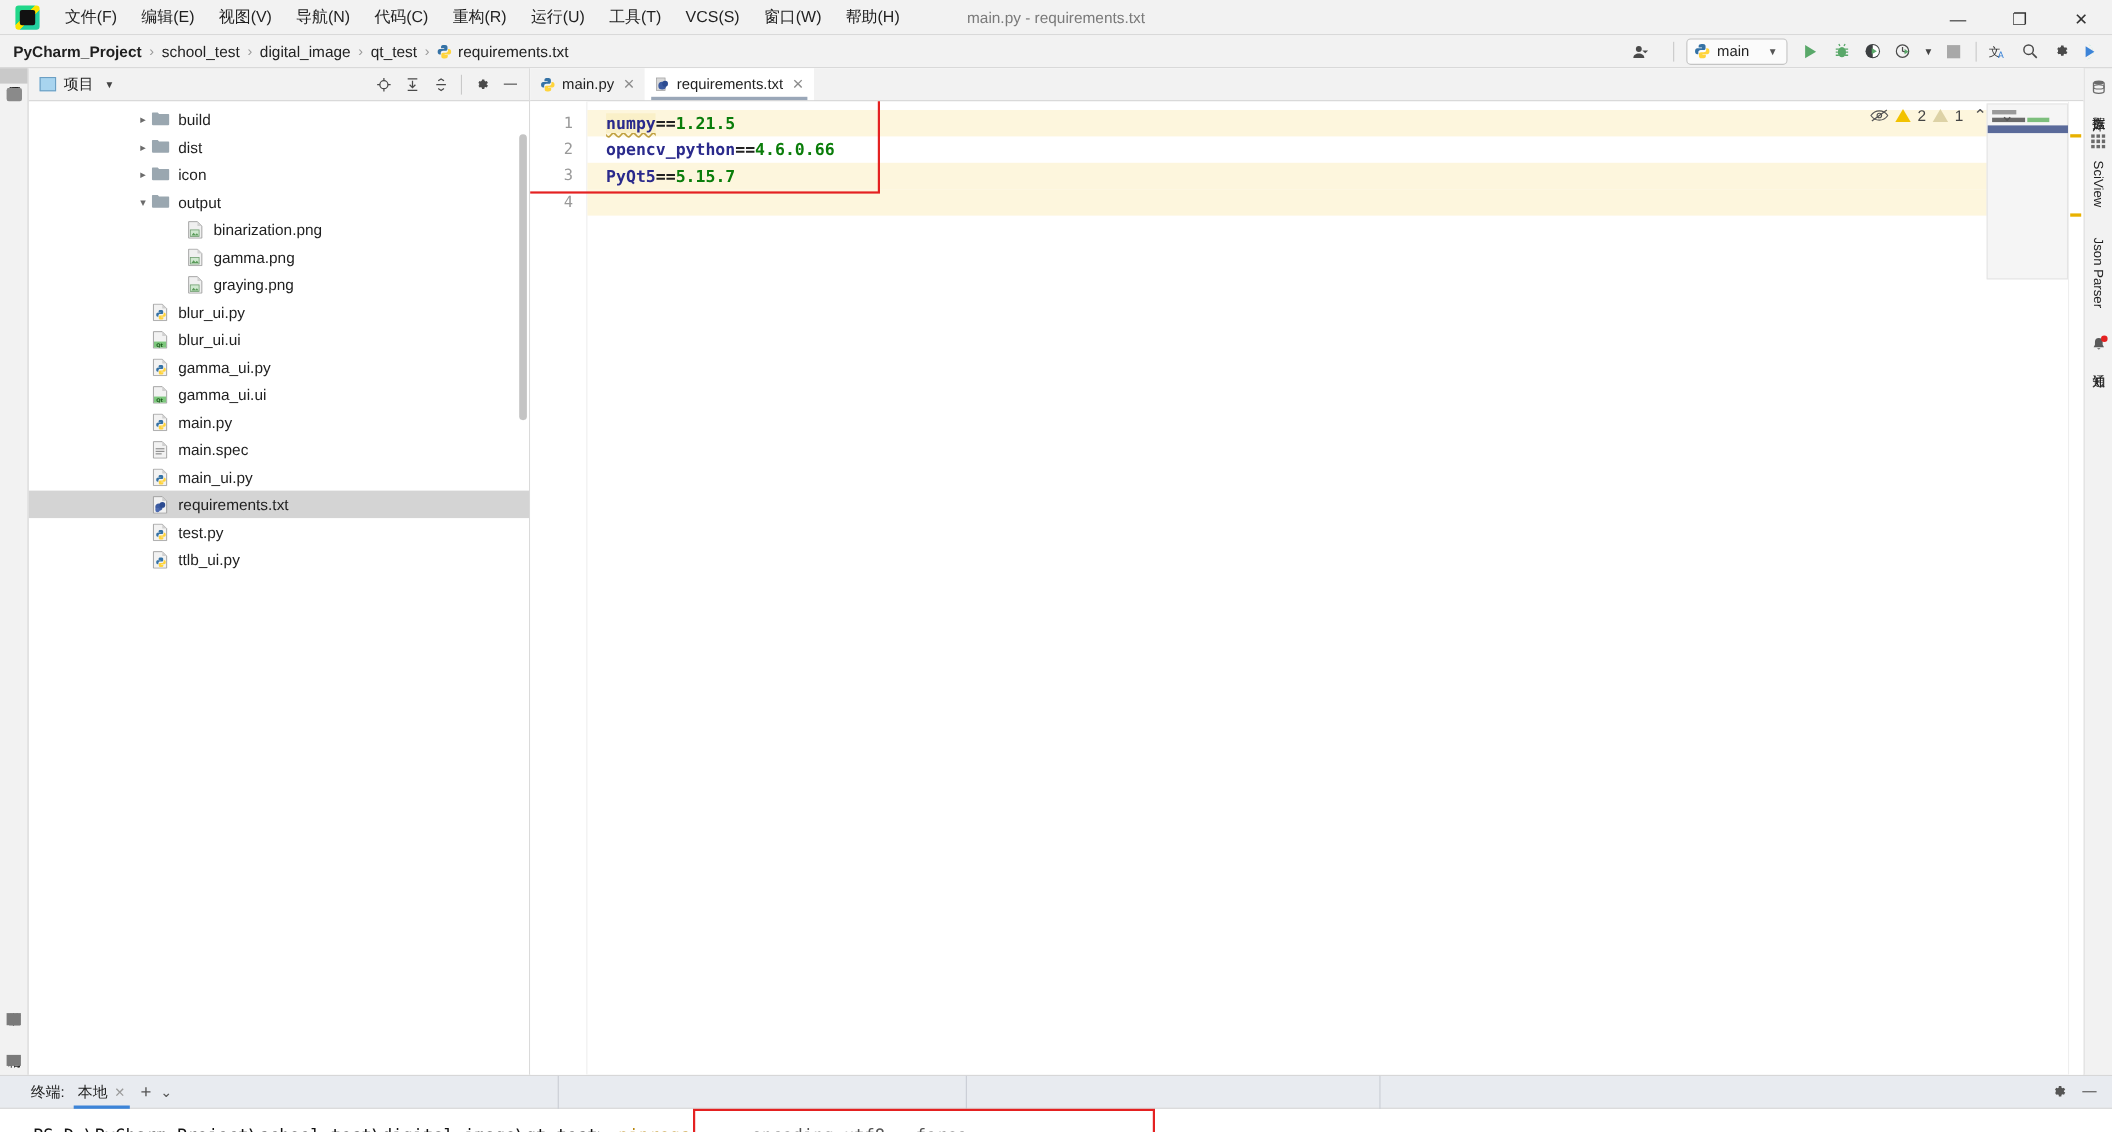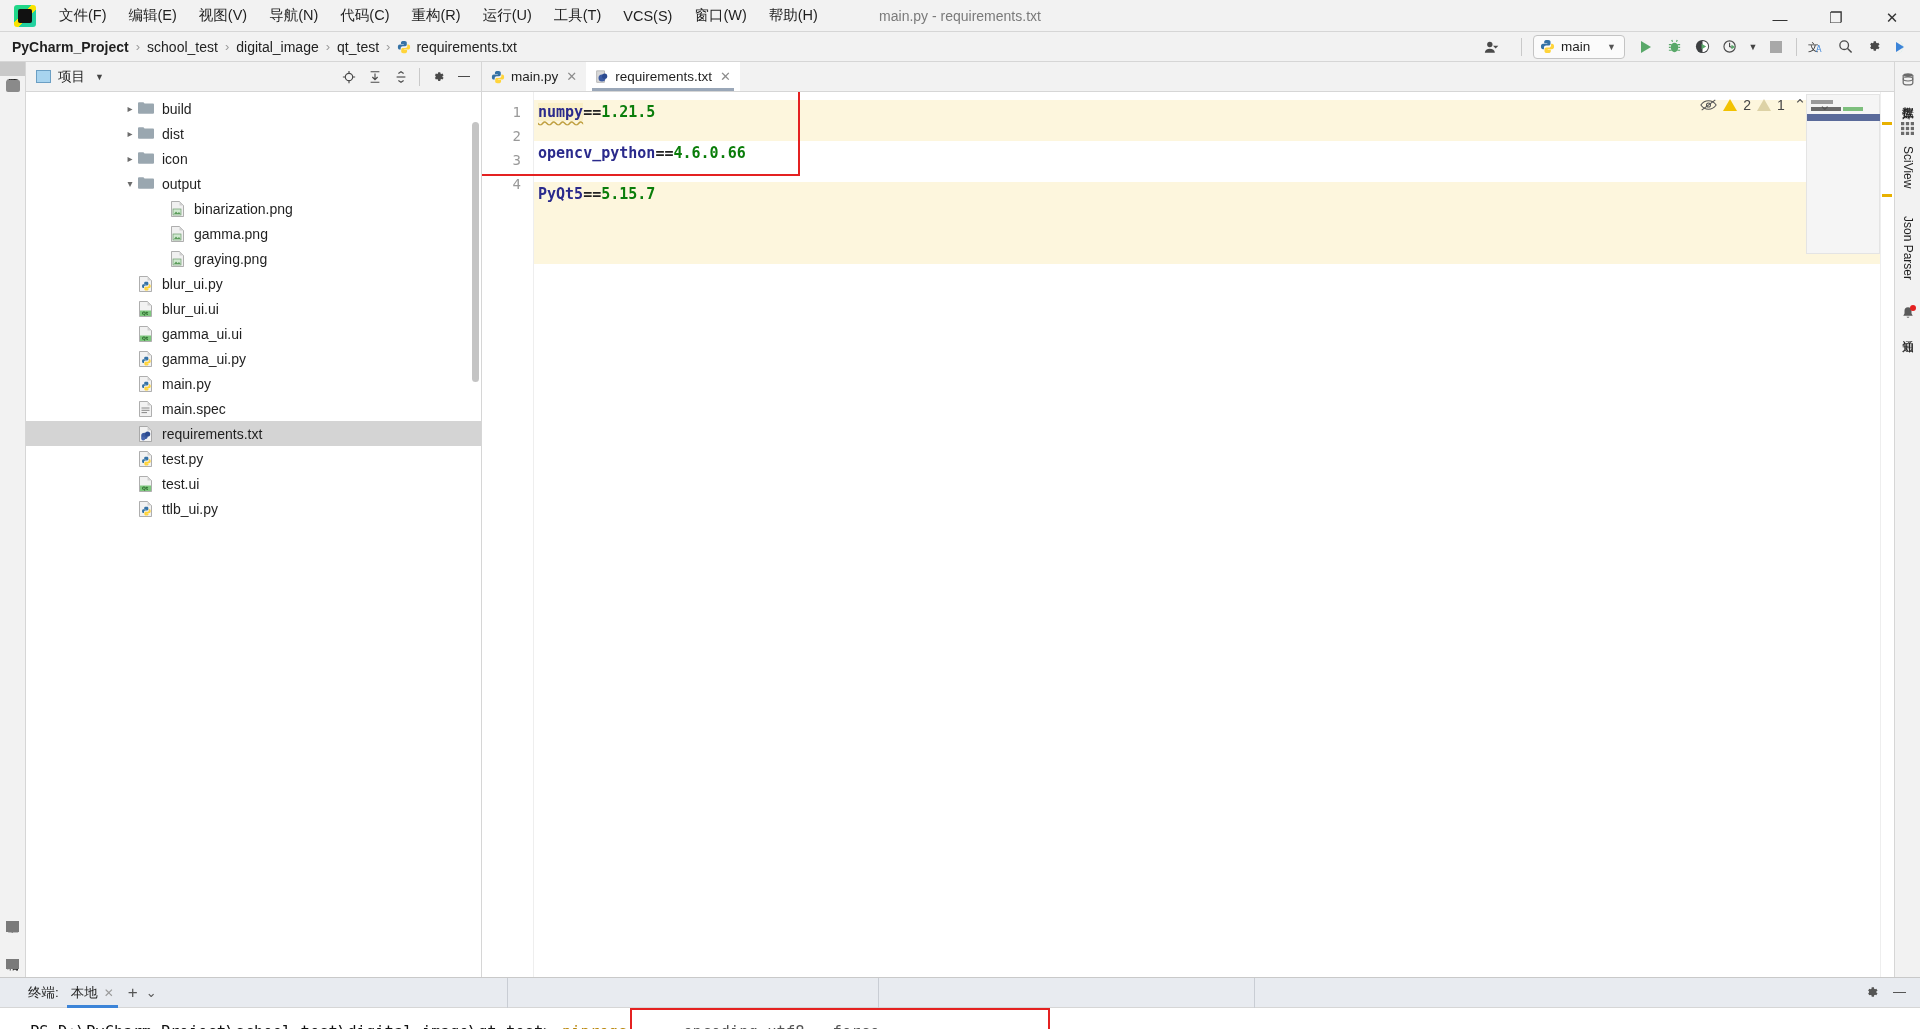--- a/index.html
+++ b/index.html
@@ -73,21 +73,21 @@
   .tab.active::after{ content:""; position:absolute; left:6px; right:6px; bottom:0; height:3px;
     background:#9aa7b8; }
   .tab .x{ color:#8c8c8c; font-size:13px; margin-left:2px; }
   .code-area{ flex:1; display:flex; position:relative; overflow:hidden; }
   .gutter{ width:52px; background:#fff; border-right:1px solid #eee; padding-top:8px;
     text-align:right; }
   .gln{ height:24px; line-height:24px; color:#999; font-size:14px; padding-right:12px;
     font-family:"DejaVu Sans Mono", monospace; }
   .code{ flex:1; padding-top:8px; font-family:"DejaVu Sans Mono", monospace; font-size:15px;
     font-weight:bold; position:relative; }
-  .cl{ height:41px; line-height:24px; padding-left:4px; white-space:pre; }
+  .cl{ height:24px; line-height:24px; padding-left:17px; white-space:pre; }
   .cl.hl{ background:#fdf6dd; }
   .cl .pkg{ color:#2a2a8c; }
   .cl .pkg.warn{ background:#faf0c8; text-decoration:underline wavy #c0a040; text-underline-offset:3px;}
   .cl .op{ color:#222; }
   .cl .ver{ color:#0a7d0a; }
   .redbox-code{ position:absolute; border:2.5px solid #e42121; pointer-events:none; }
   .insp{ position:absolute; right:60px; top:4px; display:flex; align-items:center; gap:6px;
     font-size:14px; color:#444; z-index:5;}
   .warn-tri{ width:0;height:0;border-left:7px solid transparent;border-right:7px solid transparent;
     border-bottom:12px solid #f2c200; }
@@ -381,92 +381,94 @@
               <rect x="2" y="9.5" width="11" height="5.5" fill="#7ec87e"></rect>
               <text x="4" y="14" font-size="4.6" font-family="DejaVu Sans" font-weight="bold" fill="#1f5b1f">Qt</text>
             </svg></span>
           <span class="lbl">blur_ui.ui</span>
         </div>
         <div class="node">
           <span class="arrow" style="margin-left:96px"></span>
           <span class="ficon"><svg width="15" height="16" viewBox="0 0 15 16">
               <path d="M1.5.5h8l4 4v11h-12z" fill="#f2f2f2" stroke="#9a9a9a" stroke-width=".8"></path>
               <path d="M9.5.5l4 4h-4z" fill="#d0d0d0"></path>
-              <rect x="2" y="9.5" width="11" height="5.5" fill="#7ec87e"></rect>
-              <text x="4" y="14" font-size="4.6" font-family="DejaVu Sans" font-weight="bold" fill="#1f5b1f">Qt</text>
-            </svg></span>
-          <span class="lbl">gamma_ui.ui</span>
-        </div>
-        <div class="node">
-          <span class="arrow" style="margin-left:96px"></span>
-          <span class="ficon"><svg width="15" height="16" viewBox="0 0 15 16">
-              <path d="M1.5.5h8l4 4v11h-12z" fill="#f2f2f2" stroke="#9a9a9a" stroke-width=".8"></path>
-              <path d="M9.5.5l4 4h-4z" fill="#d0d0d0"></path>
               <g transform="translate(3.4,5.2) scale(.62)">
                 <path d="M7.5 1c-2 0-3 .7-3 2v1.5h3.3v.6H3.2C1.9 5.1 1 6 1 8s.9 2.9 2.2 2.9h1V9.2c0-1.3 1-2.2 2.3-2.2h2.8c1.1 0 1.9-.8 1.9-1.9V3c0-1.2-1-2-2.4-2h-1.3z" fill="#3572A5"></path>
                 <path d="M8.5 15c2 0 3-.7 3-2v-1.5H8.2v-.6h4.6c1.3 0 2.2-.9 2.2-2.9S14.1 5.1 12.8 5.1h-1v1.7c0 1.3-1 2.2-2.3 2.2H6.7c-1.1 0-1.9.8-1.9 1.9V13c0 1.2 1 2 2.4 2h1.3z" fill="#FFD43B"></path>
               </g>
             </svg></span>
           <span class="lbl">gamma_ui.py</span>
         </div>
         <div class="node">
           <span class="arrow" style="margin-left:96px"></span>
           <span class="ficon"><svg width="15" height="16" viewBox="0 0 15 16">
               <path d="M1.5.5h8l4 4v11h-12z" fill="#f2f2f2" stroke="#9a9a9a" stroke-width=".8"></path>
               <path d="M9.5.5l4 4h-4z" fill="#d0d0d0"></path>
+              <rect x="2" y="9.5" width="11" height="5.5" fill="#7ec87e"></rect>
+              <text x="4" y="14" font-size="4.6" font-family="DejaVu Sans" font-weight="bold" fill="#1f5b1f">Qt</text>
+            </svg></span>
+          <span class="lbl">gamma_ui.ui</span>
+        </div>
+        <div class="node">
+          <span class="arrow" style="margin-left:96px"></span>
+          <span class="ficon"><svg width="15" height="16" viewBox="0 0 15 16">
+              <path d="M1.5.5h8l4 4v11h-12z" fill="#f2f2f2" stroke="#9a9a9a" stroke-width=".8"></path>
+              <path d="M9.5.5l4 4h-4z" fill="#d0d0d0"></path>
               <g transform="translate(3.4,5.2) scale(.62)">
                 <path d="M7.5 1c-2 0-3 .7-3 2v1.5h3.3v.6H3.2C1.9 5.1 1 6 1 8s.9 2.9 2.2 2.9h1V9.2c0-1.3 1-2.2 2.3-2.2h2.8c1.1 0 1.9-.8 1.9-1.9V3c0-1.2-1-2-2.4-2h-1.3z" fill="#3572A5"></path>
                 <path d="M8.5 15c2 0 3-.7 3-2v-1.5H8.2v-.6h4.6c1.3 0 2.2-.9 2.2-2.9S14.1 5.1 12.8 5.1h-1v1.7c0 1.3-1 2.2-2.3 2.2H6.7c-1.1 0-1.9.8-1.9 1.9V13c0 1.2 1 2 2.4 2h1.3z" fill="#FFD43B"></path>
               </g>
             </svg></span>
           <span class="lbl">main.py</span>
         </div>
         <div class="node">
           <span class="arrow" style="margin-left:96px"></span>
           <span class="ficon"><svg width="15" height="16" viewBox="0 0 15 16">
               <path d="M1.5.5h8l4 4v11h-12z" fill="#f2f2f2" stroke="#9a9a9a" stroke-width=".8"></path>
               <path d="M9.5.5l4 4h-4z" fill="#d0d0d0"></path>
               <g stroke="#7a7a7a" stroke-width=".9">
                 <path d="M3.5 7h8M3.5 9.3h8M3.5 11.6h5.5"></path>
               </g>
             </svg></span>
           <span class="lbl">main.spec</span>
         </div>
-        <div class="node selected">
-          <span class="arrow" style="margin-left:96px"></span>
-          <span class="ficon"><svg width="15" height="16" viewBox="0 0 15 16">
-              <path d="M1.5.5h8l4 4v11h-12z" fill="#f2f2f2" stroke="#9a9a9a" stroke-width=".8"></path>
-              <path d="M9.5.5l4 4h-4z" fill="#d0d0d0"></path>
-              <circle cx="6.5" cy="10" r="3.3" fill="#3b5aa0"></circle>
-              <circle cx="9.6" cy="8" r="2.6" fill="#2b4a90"></circle>
-              <circle cx="5.2" cy="12.6" r="2" fill="#4a68b0"></circle>
-            </svg></span>
-          <span class="lbl">requirements.txt</span>
-        </div>
         <div class="node">
           <span class="arrow" style="margin-left:96px"></span>
           <span class="ficon"><svg width="15" height="16" viewBox="0 0 15 16">
               <path d="M1.5.5h8l4 4v11h-12z" fill="#f2f2f2" stroke="#9a9a9a" stroke-width=".8"></path>
               <path d="M9.5.5l4 4h-4z" fill="#d0d0d0"></path>
               <g transform="translate(3.4,5.2) scale(.62)">
                 <path d="M7.5 1c-2 0-3 .7-3 2v1.5h3.3v.6H3.2C1.9 5.1 1 6 1 8s.9 2.9 2.2 2.9h1V9.2c0-1.3 1-2.2 2.3-2.2h2.8c1.1 0 1.9-.8 1.9-1.9V3c0-1.2-1-2-2.4-2h-1.3z" fill="#3572A5"></path>
                 <path d="M8.5 15c2 0 3-.7 3-2v-1.5H8.2v-.6h4.6c1.3 0 2.2-.9 2.2-2.9S14.1 5.1 12.8 5.1h-1v1.7c0 1.3-1 2.2-2.3 2.2H6.7c-1.1 0-1.9.8-1.9 1.9V13c0 1.2 1 2 2.4 2h1.3z" fill="#FFD43B"></path>
               </g>
             </svg></span>
+          <span class="lbl">main_ui.py</span>
+        </div>
+        <div class="node selected">
+          <span class="arrow" style="margin-left:96px"></span>
+          <span class="ficon"><svg width="15" height="16" viewBox="0 0 15 16">
+              <path d="M1.5.5h8l4 4v11h-12z" fill="#f2f2f2" stroke="#9a9a9a" stroke-width=".8"></path>
+              <path d="M9.5.5l4 4h-4z" fill="#d0d0d0"></path>
+              <circle cx="6.5" cy="10" r="3.3" fill="#3b5aa0"></circle>
+              <circle cx="9.6" cy="8" r="2.6" fill="#2b4a90"></circle>
+              <circle cx="5.2" cy="12.6" r="2" fill="#4a68b0"></circle>
+            </svg></span>
+          <span class="lbl">requirements.txt</span>
+        </div>
+        <div class="node">
+          <span class="arrow" style="margin-left:96px"></span>
+          <span class="ficon"><svg width="15" height="16" viewBox="0 0 15 16">
+              <path d="M1.5.5h8l4 4v11h-12z" fill="#f2f2f2" stroke="#9a9a9a" stroke-width=".8"></path>
+              <path d="M9.5.5l4 4h-4z" fill="#d0d0d0"></path>
+              <g transform="translate(3.4,5.2) scale(.62)">
+                <path d="M7.5 1c-2 0-3 .7-3 2v1.5h3.3v.6H3.2C1.9 5.1 1 6 1 8s.9 2.9 2.2 2.9h1V9.2c0-1.3 1-2.2 2.3-2.2h2.8c1.1 0 1.9-.8 1.9-1.9V3c0-1.2-1-2-2.4-2h-1.3z" fill="#3572A5"></path>
+                <path d="M8.5 15c2 0 3-.7 3-2v-1.5H8.2v-.6h4.6c1.3 0 2.2-.9 2.2-2.9S14.1 5.1 12.8 5.1h-1v1.7c0 1.3-1 2.2-2.3 2.2H6.7c-1.1 0-1.9.8-1.9 1.9V13c0 1.2 1 2 2.4 2h1.3z" fill="#FFD43B"></path>
+              </g>
+            </svg></span>
           <span class="lbl">test.py</span>
-        </div>
-        <div class="node">
-          <span class="arrow" style="margin-left:96px"></span>
-          <span class="ficon"><svg width="15" height="16" viewBox="0 0 15 16">
-              <path d="M1.5.5h8l4 4v11h-12z" fill="#f2f2f2" stroke="#9a9a9a" stroke-width=".8"></path>
-              <path d="M9.5.5l4 4h-4z" fill="#d0d0d0"></path>
-              <rect x="2" y="9.5" width="11" height="5.5" fill="#7ec87e"></rect>
-              <text x="4" y="14" font-size="4.6" font-family="DejaVu Sans" font-weight="bold" fill="#1f5b1f">Qt</text>
-            </svg></span>
-          <span class="lbl">test.ui</span>
         </div>
         <div class="node">
           <span class="arrow" style="margin-left:96px"></span>
           <span class="ficon"><svg width="15" height="16" viewBox="0 0 15 16">
               <path d="M1.5.5h8l4 4v11h-12z" fill="#f2f2f2" stroke="#9a9a9a" stroke-width=".8"></path>
               <path d="M9.5.5l4 4h-4z" fill="#d0d0d0"></path>
               <g transform="translate(3.4,5.2) scale(.62)">
                 <path d="M7.5 1c-2 0-3 .7-3 2v1.5h3.3v.6H3.2C1.9 5.1 1 6 1 8s.9 2.9 2.2 2.9h1V9.2c0-1.3 1-2.2 2.3-2.2h2.8c1.1 0 1.9-.8 1.9-1.9V3c0-1.2-1-2-2.4-2h-1.3z" fill="#3572A5"></path>
                 <path d="M8.5 15c2 0 3-.7 3-2v-1.5H8.2v-.6h4.6c1.3 0 2.2-.9 2.2-2.9S14.1 5.1 12.8 5.1h-1v1.7c0 1.3-1 2.2-2.3 2.2H6.7c-1.1 0-1.9.8-1.9 1.9V13c0 1.2 1 2 2.4 2h1.3z" fill="#FFD43B"></path>
               </g>

